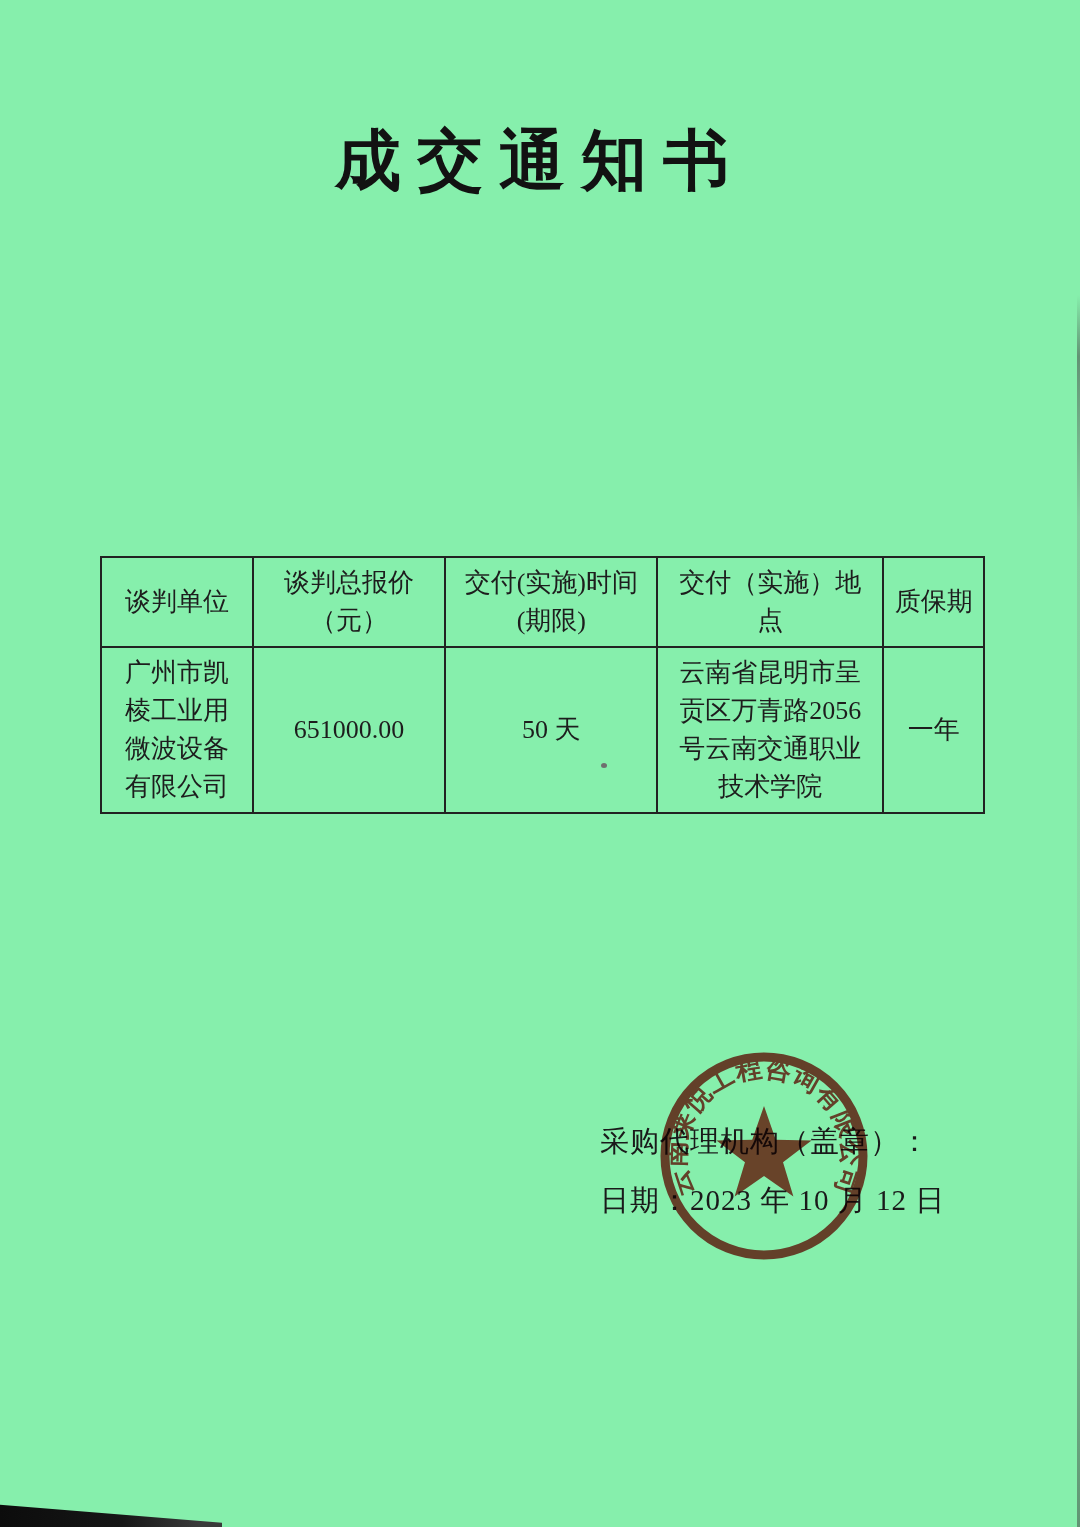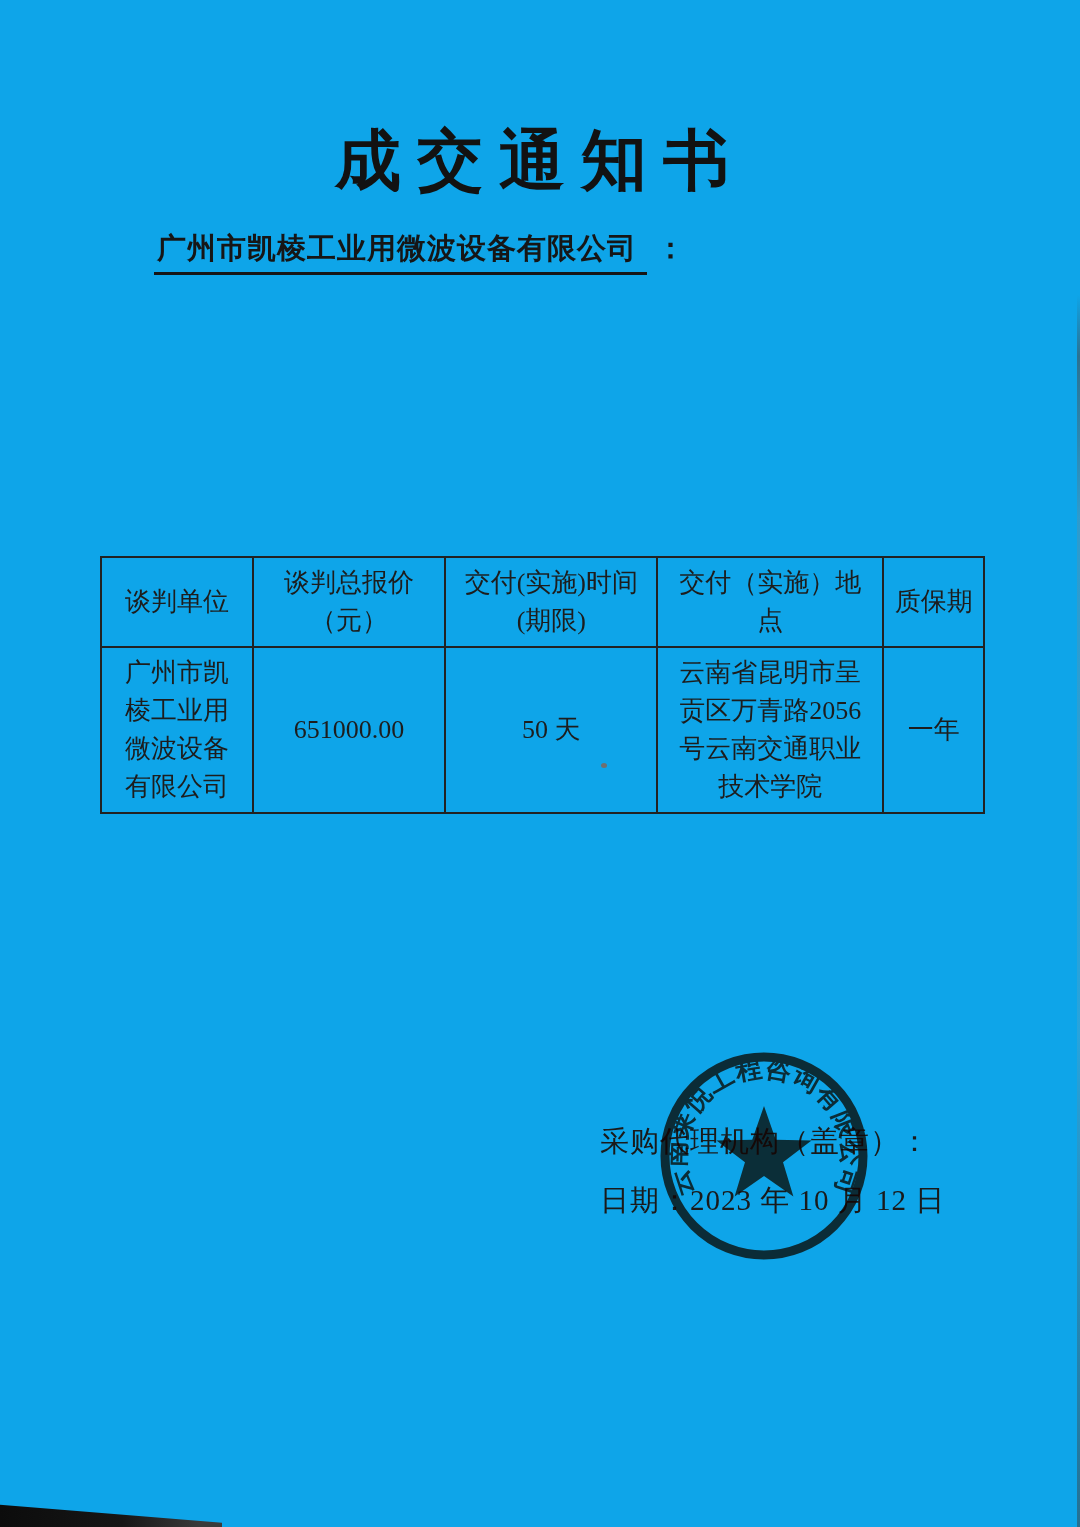--- a/index.html
+++ b/index.html
@@ -1,21 +1,21 @@
 <!DOCTYPE html>
 <html lang="zh"><head>
 <meta charset="utf-8">
 <style>
   html, body { margin: 0; padding: 0; background: #ffffff; }
 
   .page {
     position: relative;
     width: 1080px;
     height: 1527px;
-    background: #0ea5e9;
+    background: #86efac;
     overflow: hidden;
     font-family: "Liberation Serif", serif;
     color: #1c1c1c;
   }
 
   
   .doc-title {
     position: absolute;
     top: 116px; left: 0;
     width: 100%;
@@ -150,23 +150,20 @@
     border-radius: 50%;
   }
 </style>
 </head>
 <body>
 
 <div class="page">
 
   <h1 class="doc-title">成交通知书</h1>
 
-  <div class="addressee">
-    <span class="addr-name">广州市凯棱工业用微波设备有限公司</span><span class="addr-colon">：</span>
-  </div>
 
 
   <table class="doc-table">
     <colgroup>
       <col class="col-1">
         <col class="col-2">
         <col class="col-3">
         <col class="col-4">
         <col class="col-5">
     </colgroup>

